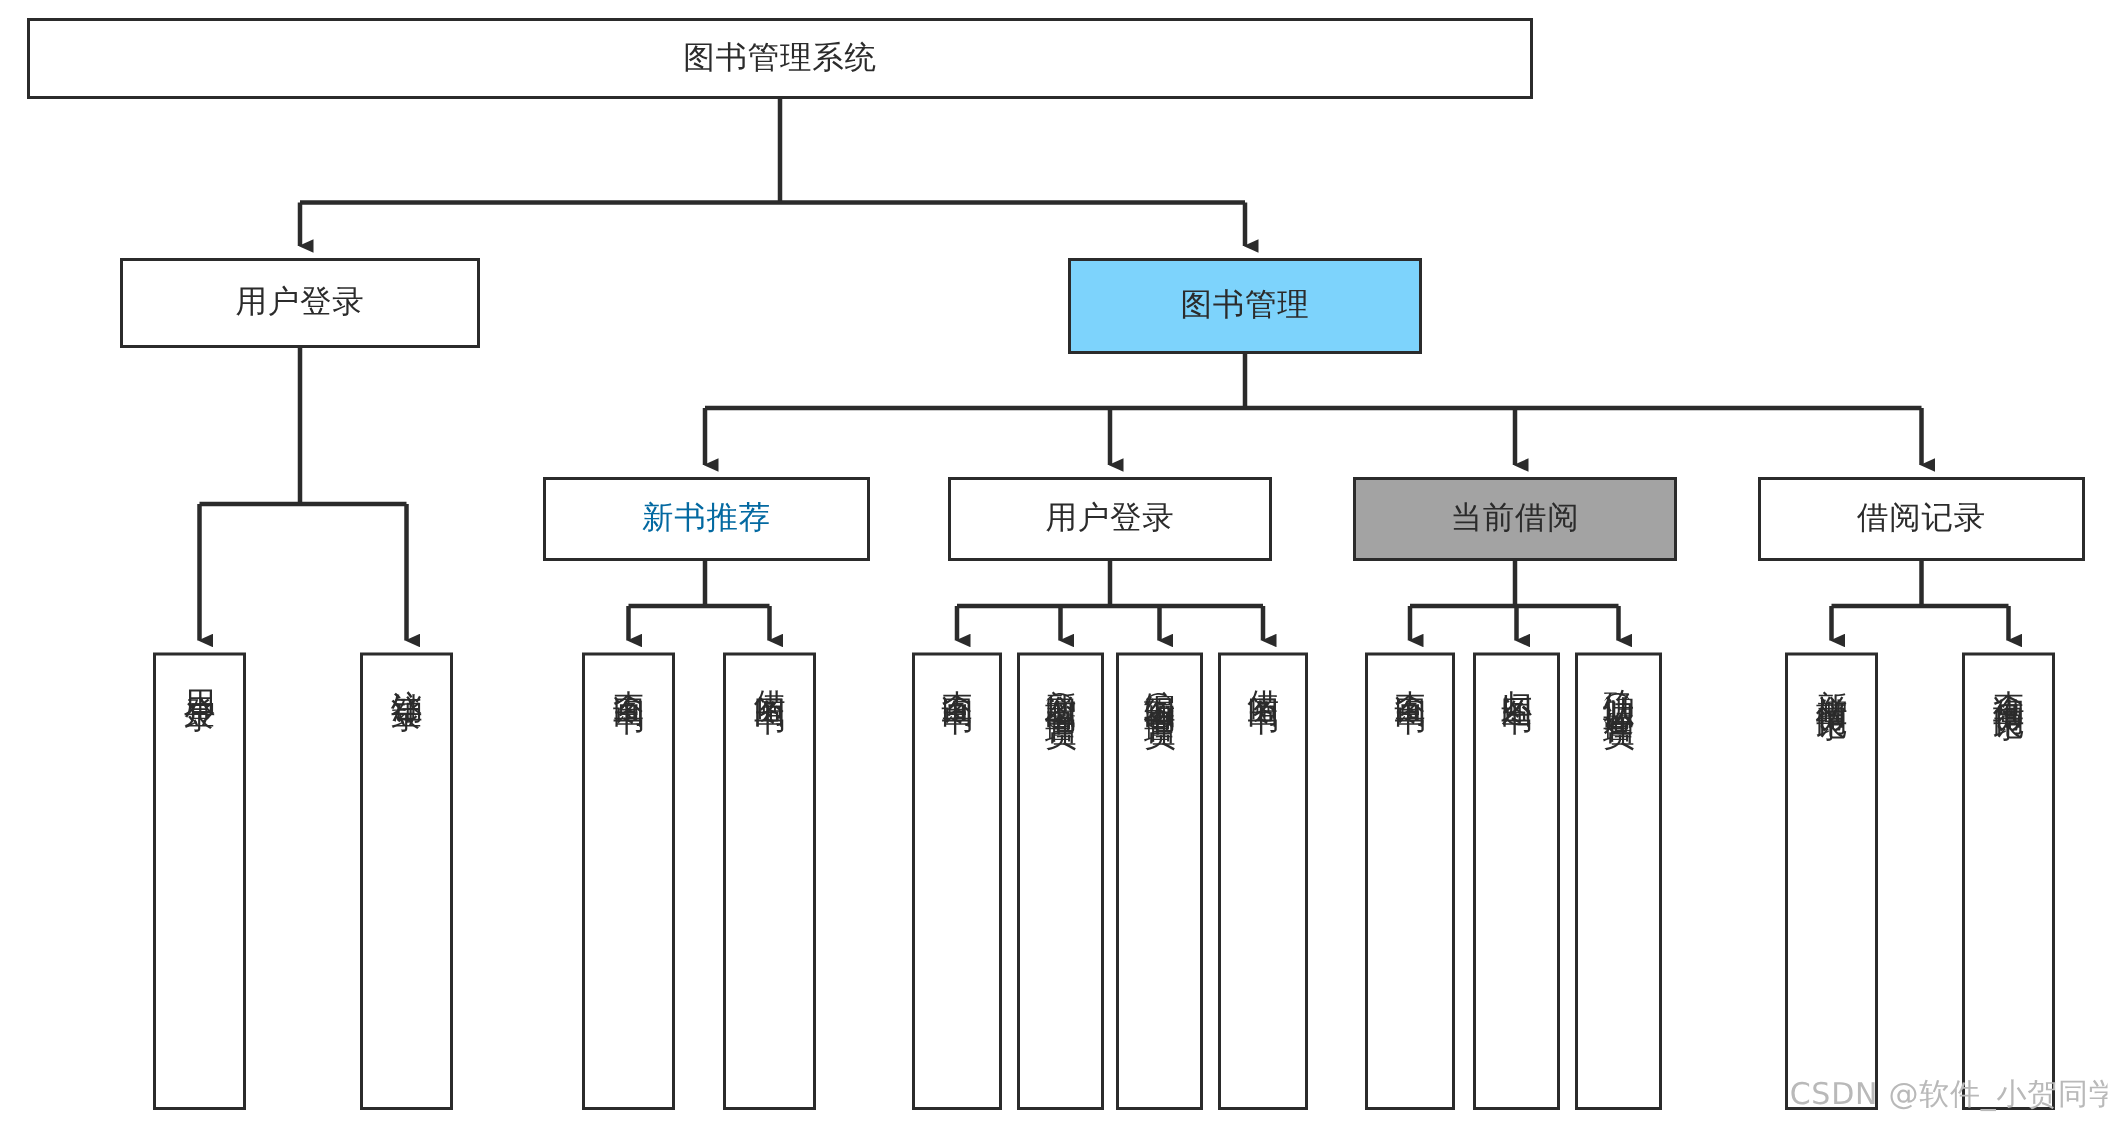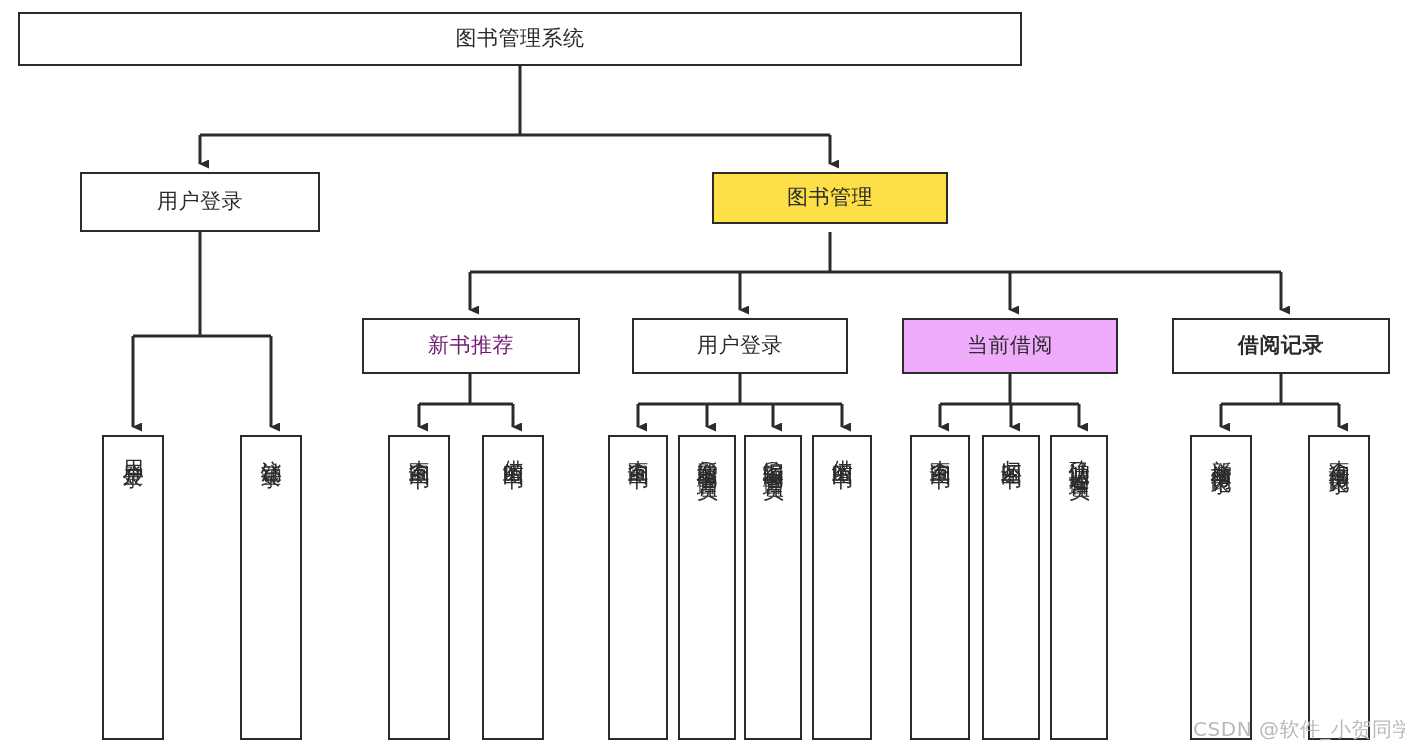--- a/index.html
+++ b/index.html
@@ -132,34 +132,34 @@
     </g>
   </svg>
 
   <div class="node horizontal" style="left: 18px; top: 12px; width: 1004px; height: 54px; border-color: rgb(43, 43, 43); background: rgb(255, 255, 255); color: rgb(43, 43, 43);">
     <span class="node-label">图书管理系统</span>
   </div>
 
   <div class="node horizontal" style="left: 80px; top: 172px; width: 240px; height: 60px; border-color: rgb(43, 43, 43); background: rgb(255, 255, 255); color: rgb(43, 43, 43);">
     <span class="node-label">用户登录</span>
   </div>
-  <div class="node horizontal" style="left: 712px; top: 172px; width: 236px; height: 52px; border-color: rgb(43, 43, 43); background: #fde047; color: rgb(43, 43, 43);">
+  <div class="node horizontal" style="left: 712px; top: 172px; width: 236px; height: 64px; border-color: rgb(43, 43, 43); background: #7dd3fc; color: rgb(43, 43, 43);">
     <span class="node-label">图书管理</span>
   </div>
 
-  <div class="node horizontal" style="left: 362px; top: 318px; width: 218px; height: 56px; border-color: rgb(43, 43, 43); background: rgb(255, 255, 255); color: #701a75;">
+  <div class="node horizontal" style="left: 362px; top: 318px; width: 218px; height: 56px; border-color: rgb(43, 43, 43); background: rgb(255, 255, 255); color: #0369a1;">
     <span class="node-label">新书推荐</span>
   </div>
   <div class="node horizontal" style="left: 632px; top: 318px; width: 216px; height: 56px; border-color: rgb(43, 43, 43); background: rgb(255, 255, 255); color: rgb(43, 43, 43);">
     <span class="node-label">用户登录</span>
   </div>
-  <div class="node horizontal" style="left: 902px; top: 318px; width: 216px; height: 56px; border-color: rgb(43, 43, 43); background: #f0abfc; color: rgb(43, 43, 43);">
+  <div class="node horizontal" style="left: 902px; top: 318px; width: 216px; height: 56px; border-color: rgb(43, 43, 43); background: #a3a3a3; color: rgb(43, 43, 43);">
     <span class="node-label">当前借阅</span>
   </div>
-  <div class="node horizontal" style="left: 1172px; top: 318px; width: 218px; height: 56px; border-color: rgb(43, 43, 43); background: rgb(255, 255, 255); color: rgb(43, 43, 43); font-weight: bold;">
+  <div class="node horizontal" style="left: 1172px; top: 318px; width: 218px; height: 56px; border-color: rgb(43, 43, 43); background: rgb(255, 255, 255); color: rgb(43, 43, 43);">
     <span class="node-label">借阅记录</span>
   </div>
 
   <div class="node vertical" style="left: 102px; top: 435px; width: 62px; height: 305px; border-color: rgb(43, 43, 43); background: rgb(255, 255, 255); color: rgb(43, 43, 43);">
     <span class="node-label">用户登录</span>
   </div>
   <div class="node vertical" style="left: 240px; top: 435px; width: 62px; height: 305px; border-color: rgb(43, 43, 43); background: rgb(255, 255, 255); color: rgb(43, 43, 43);">
     <span class="node-label">注销登录</span>
   </div>
   <div class="node vertical" style="left: 388px; top: 435px; width: 62px; height: 305px; border-color: rgb(43, 43, 43); background: rgb(255, 255, 255); color: rgb(43, 43, 43);">

